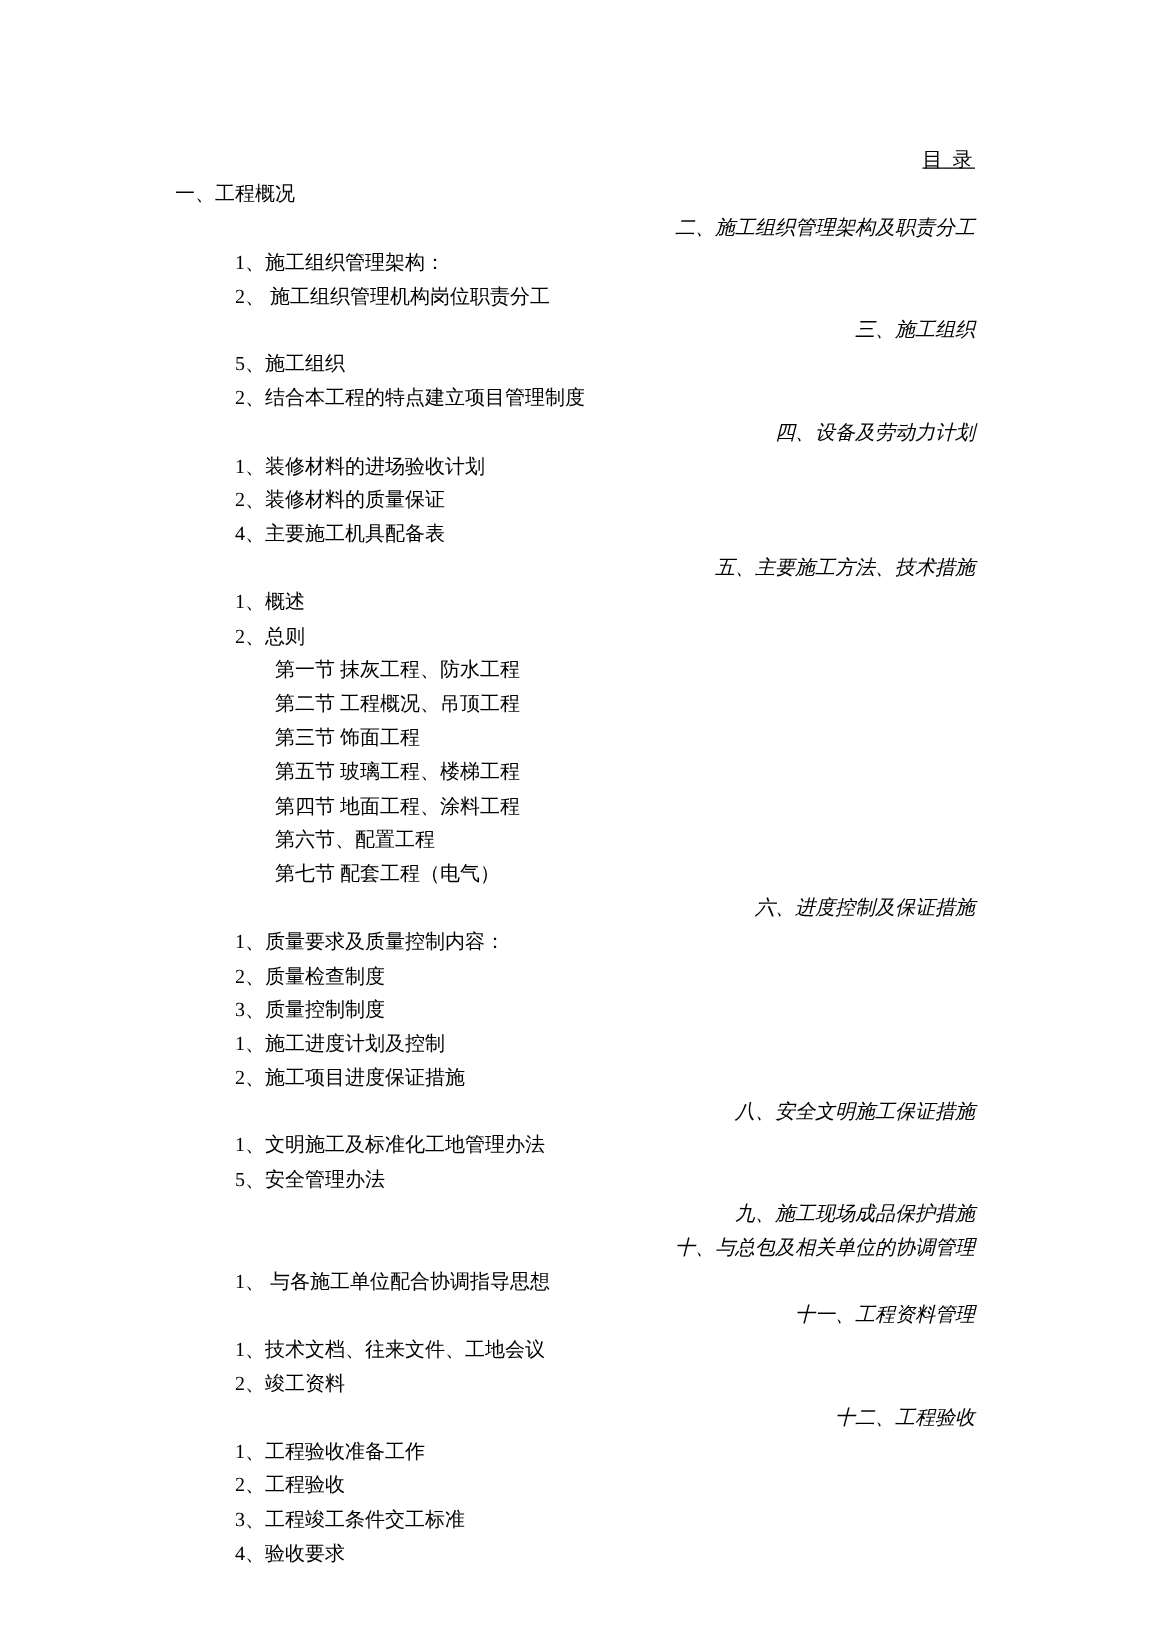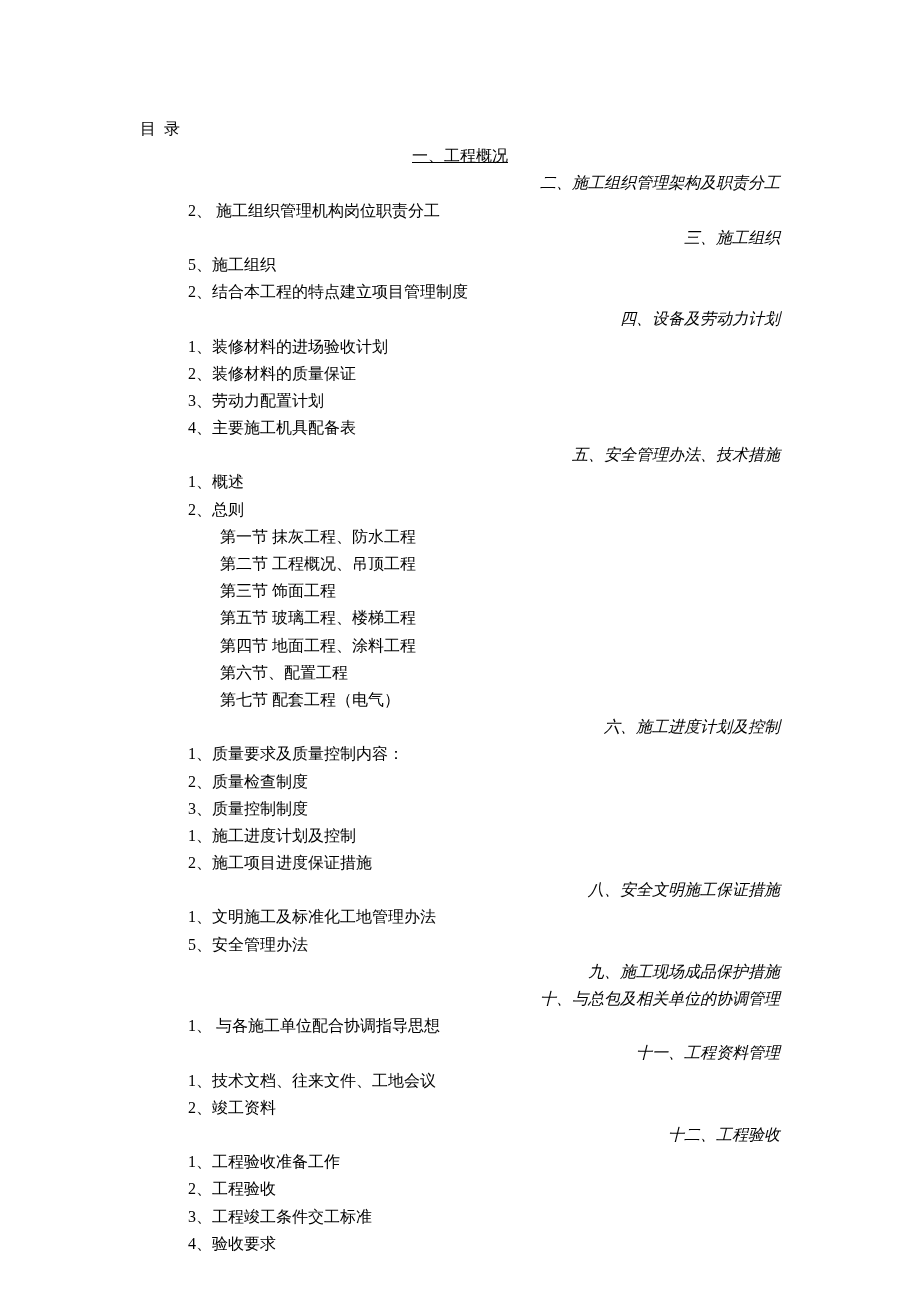--- a/index.html
+++ b/index.html
@@ -10,26 +10,26 @@
     body {
       background: #ffffff;
       font-family: "SimSun", "宋体", serif;
       color: #000000;
       width: 920px;
       padding: 115px 140px 60px 140px;
       font-size: 16px;
       line-height: 1.7;
     }
     .title-row {
-      text-align: left;
+      text-align: right;
       letter-spacing: 2px;
+      text-decoration: underline;
     }
     .section-row {
-      text-align: center;
-      text-decoration: underline;
+      text-align: left;
     }
     .level1 {
       text-align: right;
       font-style: italic;
     }
     .level2 {
       padding-left: 48px;
       text-align: left;
     }
     .level3 {
@@ -38,40 +38,40 @@
       font-family: Liberation Serif, serif;
     }
   </style>
 </head>
 <body>
 
 <div class="title-row">目 录</div>
 <div class="section-row">一、工程概况</div>
 <div id="toc-body">
     <div class="level1">二、施工组织管理架构及职责分工</div>
+    <div class="level2">1、施工组织管理架构：</div>
     <div class="level2">2、  施工组织管理机构岗位职责分工</div>
     <div class="level1">三、施工组织</div>
     <div class="level2">5、施工组织</div>
     <div class="level2">2、结合本工程的特点建立项目管理制度</div>
     <div class="level1">四、设备及劳动力计划</div>
     <div class="level2">1、装修材料的进场验收计划</div>
     <div class="level2">2、装修材料的质量保证</div>
-    <div class="level2">3、劳动力配置计划</div>
     <div class="level2">4、主要施工机具配备表</div>
-    <div class="level1">五、安全管理办法、技术措施</div>
+    <div class="level1">五、主要施工方法、技术措施</div>
     <div class="level2">1、概述</div>
     <div class="level2">2、总则</div>
     <div class="level3">第一节  抹灰工程、防水工程</div>
     <div class="level3">第二节  工程概况、吊顶工程</div>
     <div class="level3">第三节  饰面工程</div>
     <div class="level3">第五节  玻璃工程、楼梯工程</div>
     <div class="level3">第四节  地面工程、涂料工程</div>
     <div class="level3">第六节、配置工程</div>
     <div class="level3">第七节  配套工程（电气）</div>
-    <div class="level1">六、施工进度计划及控制</div>
+    <div class="level1">六、进度控制及保证措施</div>
     <div class="level2">1、质量要求及质量控制内容：</div>
     <div class="level2">2、质量检查制度</div>
     <div class="level2">3、质量控制制度</div>
     <div class="level2">1、施工进度计划及控制</div>
     <div class="level2">2、施工项目进度保证措施</div>
     <div class="level1">八、安全文明施工保证措施</div>
     <div class="level2">1、文明施工及标准化工地管理办法</div>
     <div class="level2">5、安全管理办法</div>
     <div class="level1">九、施工现场成品保护措施</div>
     <div class="level1">十、与总包及相关单位的协调管理</div>

